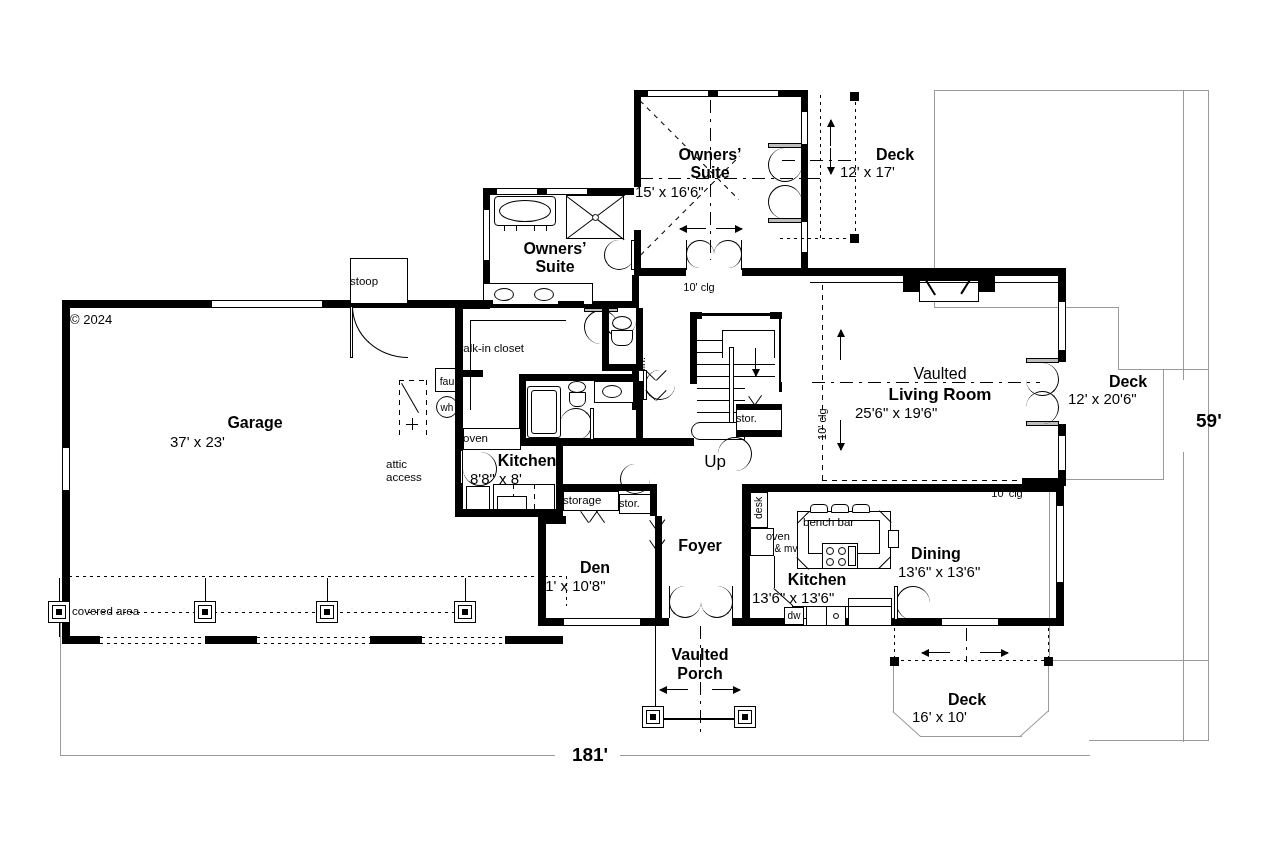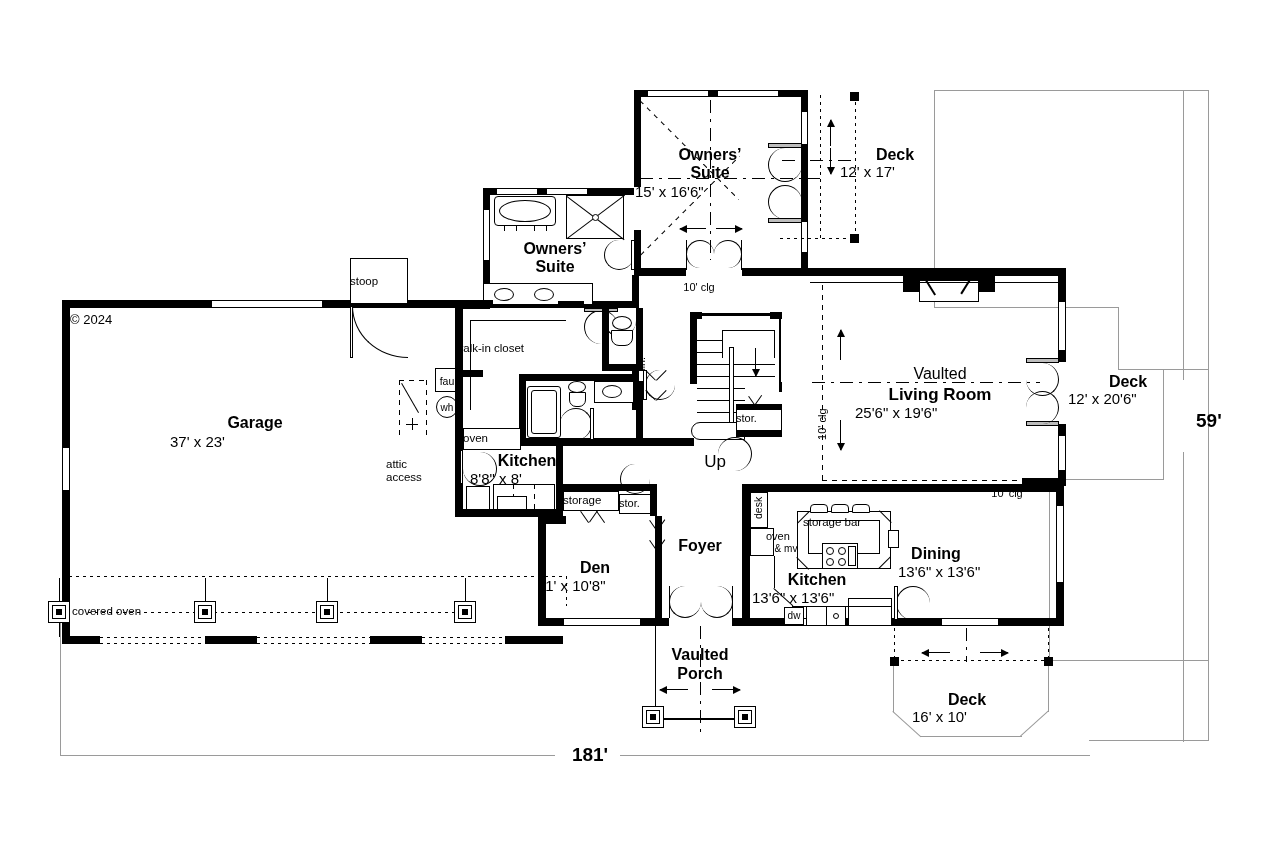--- a/index.html
+++ b/index.html
@@ -436,21 +436,21 @@
   <div class="oval" style="left:833px;top:613px;width:6px;height:6px;"></div>
   <div class="boxt" style="left:848px;top:598px;width:44px;height:28px;"></div>
   <div class="ln" style="left:848px;top:606px;width:44px;height:1.2px;"></div>
 
   <div class="box" style="left:797px;top:511px;width:94px;height:58px;"></div>
   <div class="ln" style="left:797px;top:523px;width:17px;height:1.3px;transform:rotate(-45deg);transform-origin:left top;"></div>
   <div class="ln" style="left:797px;top:557px;width:17px;height:1.3px;transform:rotate(45deg);transform-origin:left top;"></div>
   <div class="ln" style="left:891px;top:523px;width:17px;height:1.3px;transform:rotate(225deg);transform-origin:left top;"></div>
   <div class="ln" style="left:891px;top:557px;width:17px;height:1.3px;transform:rotate(135deg);transform-origin:left top;"></div>
   <div class="boxt" style="left:808px;top:520px;width:72px;height:34px;"></div>
-  <div class="t sm" style="left:803px;top:516px;width:82px;font-size:11.5px;">storage bar</div>
+  <div class="t sm" style="left:803px;top:516px;width:82px;font-size:11.5px;">bench bar</div>
   <div class="boxt" style="left:810px;top:504px;width:18px;height:9px;border-radius:4px 4px 0 0;"></div>
   <div class="boxt" style="left:831px;top:504px;width:18px;height:9px;border-radius:4px 4px 0 0;"></div>
   <div class="boxt" style="left:852px;top:504px;width:18px;height:9px;border-radius:4px 4px 0 0;"></div>
   <div class="boxt" style="left:888px;top:530px;width:11px;height:18px;"></div>
 
   <div class="boxt" style="left:822px;top:543px;width:36px;height:26px;"></div>
   <div class="oval" style="left:826px;top:547px;width:8px;height:8px;"></div>
   <div class="oval" style="left:838px;top:547px;width:8px;height:8px;"></div>
   <div class="oval" style="left:826px;top:558px;width:8px;height:8px;"></div>
   <div class="oval" style="left:838px;top:558px;width:8px;height:8px;"></div>
@@ -470,21 +470,21 @@
   <div class="t rm" style="left:912px;top:691px;width:110px;">Deck</div>
   <div class="t dim" style="left:912px;top:709px;width:110px;">16' x 10'</div>
 
   <div class="doth" style="left:62px;top:576px;width:505px;"></div>
   <div class="dotv" style="left:566px;top:576px;height:30px;"></div>
   <div class="doth" style="left:88px;top:612px;width:390px;"></div>
   <div class="post" style="left:48px;top:601px;"></div>
   <div class="post" style="left:194px;top:601px;"></div>
   <div class="post" style="left:316px;top:601px;"></div>
   <div class="post" style="left:454px;top:601px;"></div>
-  <div class="t sm" style="left:72px;top:605px;width:86px;text-align:left;font-size:11.5px;">covered oven</div>
+  <div class="t sm" style="left:72px;top:605px;width:86px;text-align:left;font-size:11.5px;">covered area</div>
   <div class="ln" style="left:59px;top:578px;width:1px;height:24px;"></div>
   <div class="ln" style="left:205px;top:578px;width:1px;height:24px;"></div>
   <div class="ln" style="left:327px;top:578px;width:1px;height:24px;"></div>
   <div class="ln" style="left:465px;top:578px;width:1px;height:24px;"></div>
   <div class="ln" style="left:59px;top:623px;width:1px;height:14px;"></div>
 
   <div class="w" style="left:463px;top:300px;width:30px;height:8px;"></div>
   <div class="w" style="left:556px;top:446px;width:7px;height:38px;"></div>
   <div class="w" style="left:655px;top:516px;width:7px;height:56px;"></div>
 

